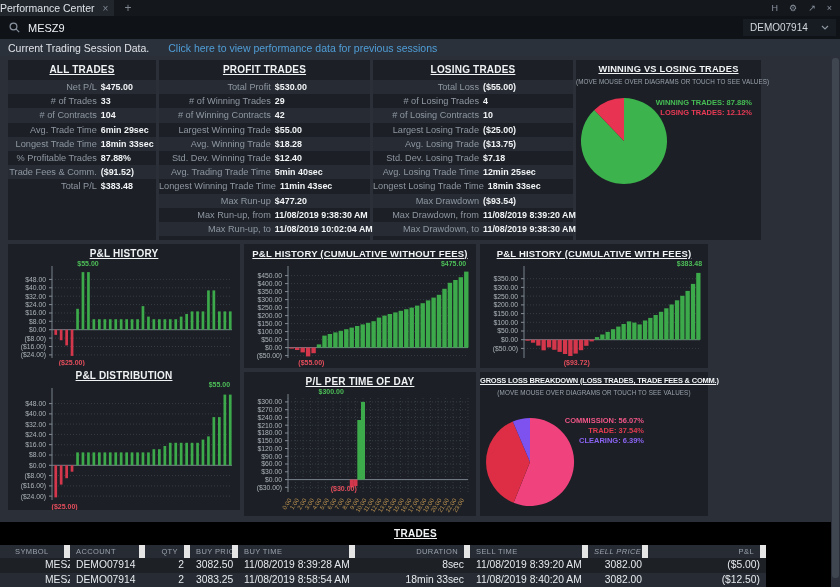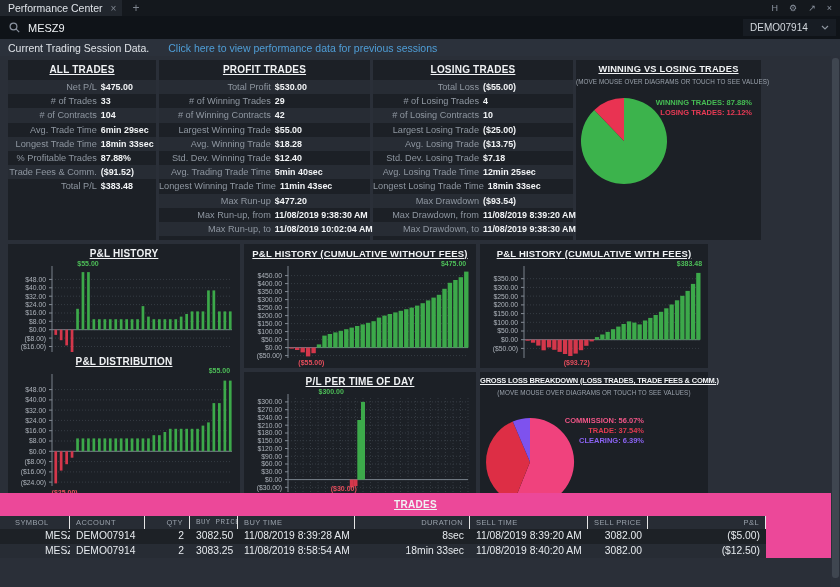--- a/index.html
+++ b/index.html
@@ -1,21 +1,21 @@
 <!DOCTYPE html>
 <html><head>
 <meta charset="utf-8">
 <style>
   *{box-sizing:border-box;margin:0;padding:0}
   html,body{width:840px;height:587px;overflow:hidden}
   body{font-family:"Liberation Sans",sans-serif;background:#2a2f38;color:#e9ecef;position:relative}
 
   
   .tabbar{position:absolute;left:0;top:0;width:840px;height:16px;background:#14181d;display:flex;align-items:center}
-  .tab{height:16px;background:#21262d;display:flex;align-items:center;padding:0 6px 0 8px;gap:8px}
+  .tab{height:16px;background:#21262d;display:flex;align-items:center;padding:0 6px 0 0;gap:8px}
   .tab-title{font-size:10.5px;color:#dfe3e8}
   .tab-close{font-size:10px;color:#7f8690;cursor:pointer}
   .tab-add{font-size:12px;color:#7f8690;margin-left:10px;cursor:pointer}
   .winicons{margin-left:auto;display:flex;gap:11px;padding-right:8px}
   .winicons span{font-size:9px;color:#8b93a0;cursor:pointer;line-height:16px}
 
   .toolbar{position:absolute;left:0;top:16px;width:840px;height:23px;background:#0f1318;display:flex;align-items:center}
   .searchwrap{display:flex;align-items:center;gap:8px;padding-left:9px;flex:1}
   .searchwrap input{background:transparent;border:none;outline:none;color:#eef1f4;font-size:11px;font-family:"Liberation Sans",sans-serif;width:300px}
   .acct{width:93px;height:17px;margin-right:4px;background:#171c23;display:flex;align-items:center;justify-content:space-between;padding:0 7px;cursor:pointer}
@@ -39,25 +39,25 @@
   .p-all .sl{flex-basis:60%}
   .p-profit .sl{flex-basis:53%}
   .p-losing .sl{flex-basis:53%}
 
   .chart{position:absolute;left:0;right:0;bottom:0}
   .pie{position:absolute}
   .legend{position:absolute;text-align:right}
   .legend div{font-size:7.5px;font-weight:bold;line-height:10px;white-space:nowrap}
 
   
-  .tradespanel{position:absolute;left:0;top:493px;width:831px;height:65px;background:#ec4899}
+  .tradespanel{position:absolute;left:0;top:522px;width:831px;height:65px;background:#000000}
   .tradestitle{text-align:center;font-size:10px;font-weight:bold;text-decoration:underline;color:#f0f2f4;padding-top:6px;letter-spacing:.3px}
   .ttable{position:absolute;left:0;top:23px;width:766px}
   .thead{display:flex;height:13px;background:#272c34}
-  .th{font-size:7.5px;color:#99a1ab;text-transform:uppercase;letter-spacing:.4px;line-height:13px;border-right:1px solid #e5e5e5;padding:0 6px;white-space:nowrap;overflow:hidden;cursor:pointer}
+  .th{font-size:7.5px;color:#99a1ab;text-transform:uppercase;letter-spacing:.4px;line-height:13px;border-right:6px solid #e5e5e5;padding:0 6px;white-space:nowrap;overflow:hidden;cursor:pointer}
   .trow{display:flex;height:14.5px;background:#1d2126}
   .trow.alt{background:#272c34}
   .td{font-size:10.3px;color:#e6eaee;line-height:14.5px;padding:0 6px;white-space:nowrap;overflow:hidden}
   .al{text-align:left}.ar{text-align:right}
 
   .vscroll{position:absolute;right:0;top:56px;width:9px;height:531px;background:#2b303a}
   .vthumb{position:absolute;left:1px;top:2px;width:7px;height:520px;background:#3f4650;border-radius:3px}
 </style>
 </head>
 <body>
@@ -455,21 +455,21 @@
         <rect x="194.9" y="40.3" width="4.3" height="39.4" fill="#3ca94a"></rect>
         <rect x="200.2" y="35.8" width="4.3" height="43.9" fill="#3ca94a"></rect>
         <rect x="205.5" y="30.9" width="4.3" height="48.8" fill="#3ca94a"></rect>
         <rect x="210.9" y="23.9" width="4.3" height="55.8" fill="#3ca94a"></rect>
         <rect x="216.2" y="12.9" width="4.3" height="66.8" fill="#3ca94a"></rect>
         <text x="209.4" y="6.0" text-anchor="middle" font-size="7" font-weight="bold" fill="#4dbd58">$383.48</text>
         <text x="96.8" y="105.0" text-anchor="middle" font-size="7" font-weight="bold" fill="#e44d5c">($93.72)</text>
       </svg></div>
 </div>
 
-<div class="panel" style="left:8px;top:352px;width:232px;height:144px">
+<div class="panel" style="left:8px;top:366px;width:232px;height:144px">
   <div class="ptitle">P&amp;L DISTRIBUTION</div>
   <div class="chart" style="top:16px"><svg width="232" height="128">
         <line x1="44" y1="21.6" x2="224" y2="21.6" stroke="#363c44" stroke-dasharray="1,2"></line>
         <line x1="41" y1="21.6" x2="44" y2="21.6" stroke="#878e98"></line>
         <text x="38" y="24" text-anchor="end" font-size="6.8" fill="#aeb4bc">$48.00</text>
         <line x1="44" y1="31.9" x2="224" y2="31.9" stroke="#363c44" stroke-dasharray="1,2"></line>
         <line x1="41" y1="31.9" x2="44" y2="31.9" stroke="#878e98"></line>
         <text x="38" y="34.3" text-anchor="end" font-size="6.8" fill="#aeb4bc">$40.00</text>
         <line x1="44" y1="42.1" x2="224" y2="42.1" stroke="#363c44" stroke-dasharray="1,2"></line>
         <line x1="41" y1="42.1" x2="44" y2="42.1" stroke="#878e98"></line>
@@ -647,25 +647,25 @@
     </div>
 </div>
 
 <div class="tradespanel">
   <div class="tradestitle">TRADES</div>
   <div class="ttable">
     <div class="thead" id="trades-head">
         <div class="th al" style="width: 70px; padding-left: 15px;">SYMBOL</div>
         <div class="th al" style="width: 75px;">ACCOUNT</div>
         <div class="th ar" style="width: 45px;">QTY</div>
-        <div class="th ar" style="width: 48px; font-family: Liberation Mono, monospace;">BUY PRICE</div>
+        <div class="th ar" style="width: 48px;">BUY PRICE</div>
         <div class="th al" style="width: 117px;">BUY TIME</div>
         <div class="th ar" style="width: 115px;">DURATION</div>
         <div class="th al" style="width: 118px;">SELL TIME</div>
-        <div class="th ar" style="width: 60px;">SELL PRICE</div>
+        <div class="th ar" style="width: 60px; font-style: italic;">SELL PRICE</div>
         <div class="th ar" style="width: 118px;">P&amp;L</div>
       </div>
     <div id="trades-body">
         <div class="trow">
           <div class="td al" style="width: 70px; padding-left: 45px;">MESZ9</div>
           <div class="td al" style="width: 75px;">DEMO07914</div>
           <div class="td ar" style="width: 45px;">2</div>
           <div class="td ar" style="width: 48px;">3082.50</div>
           <div class="td al" style="width: 117px;">11/08/2019 8:39:28 AM</div>
           <div class="td ar" style="width: 115px;">8sec</div>

